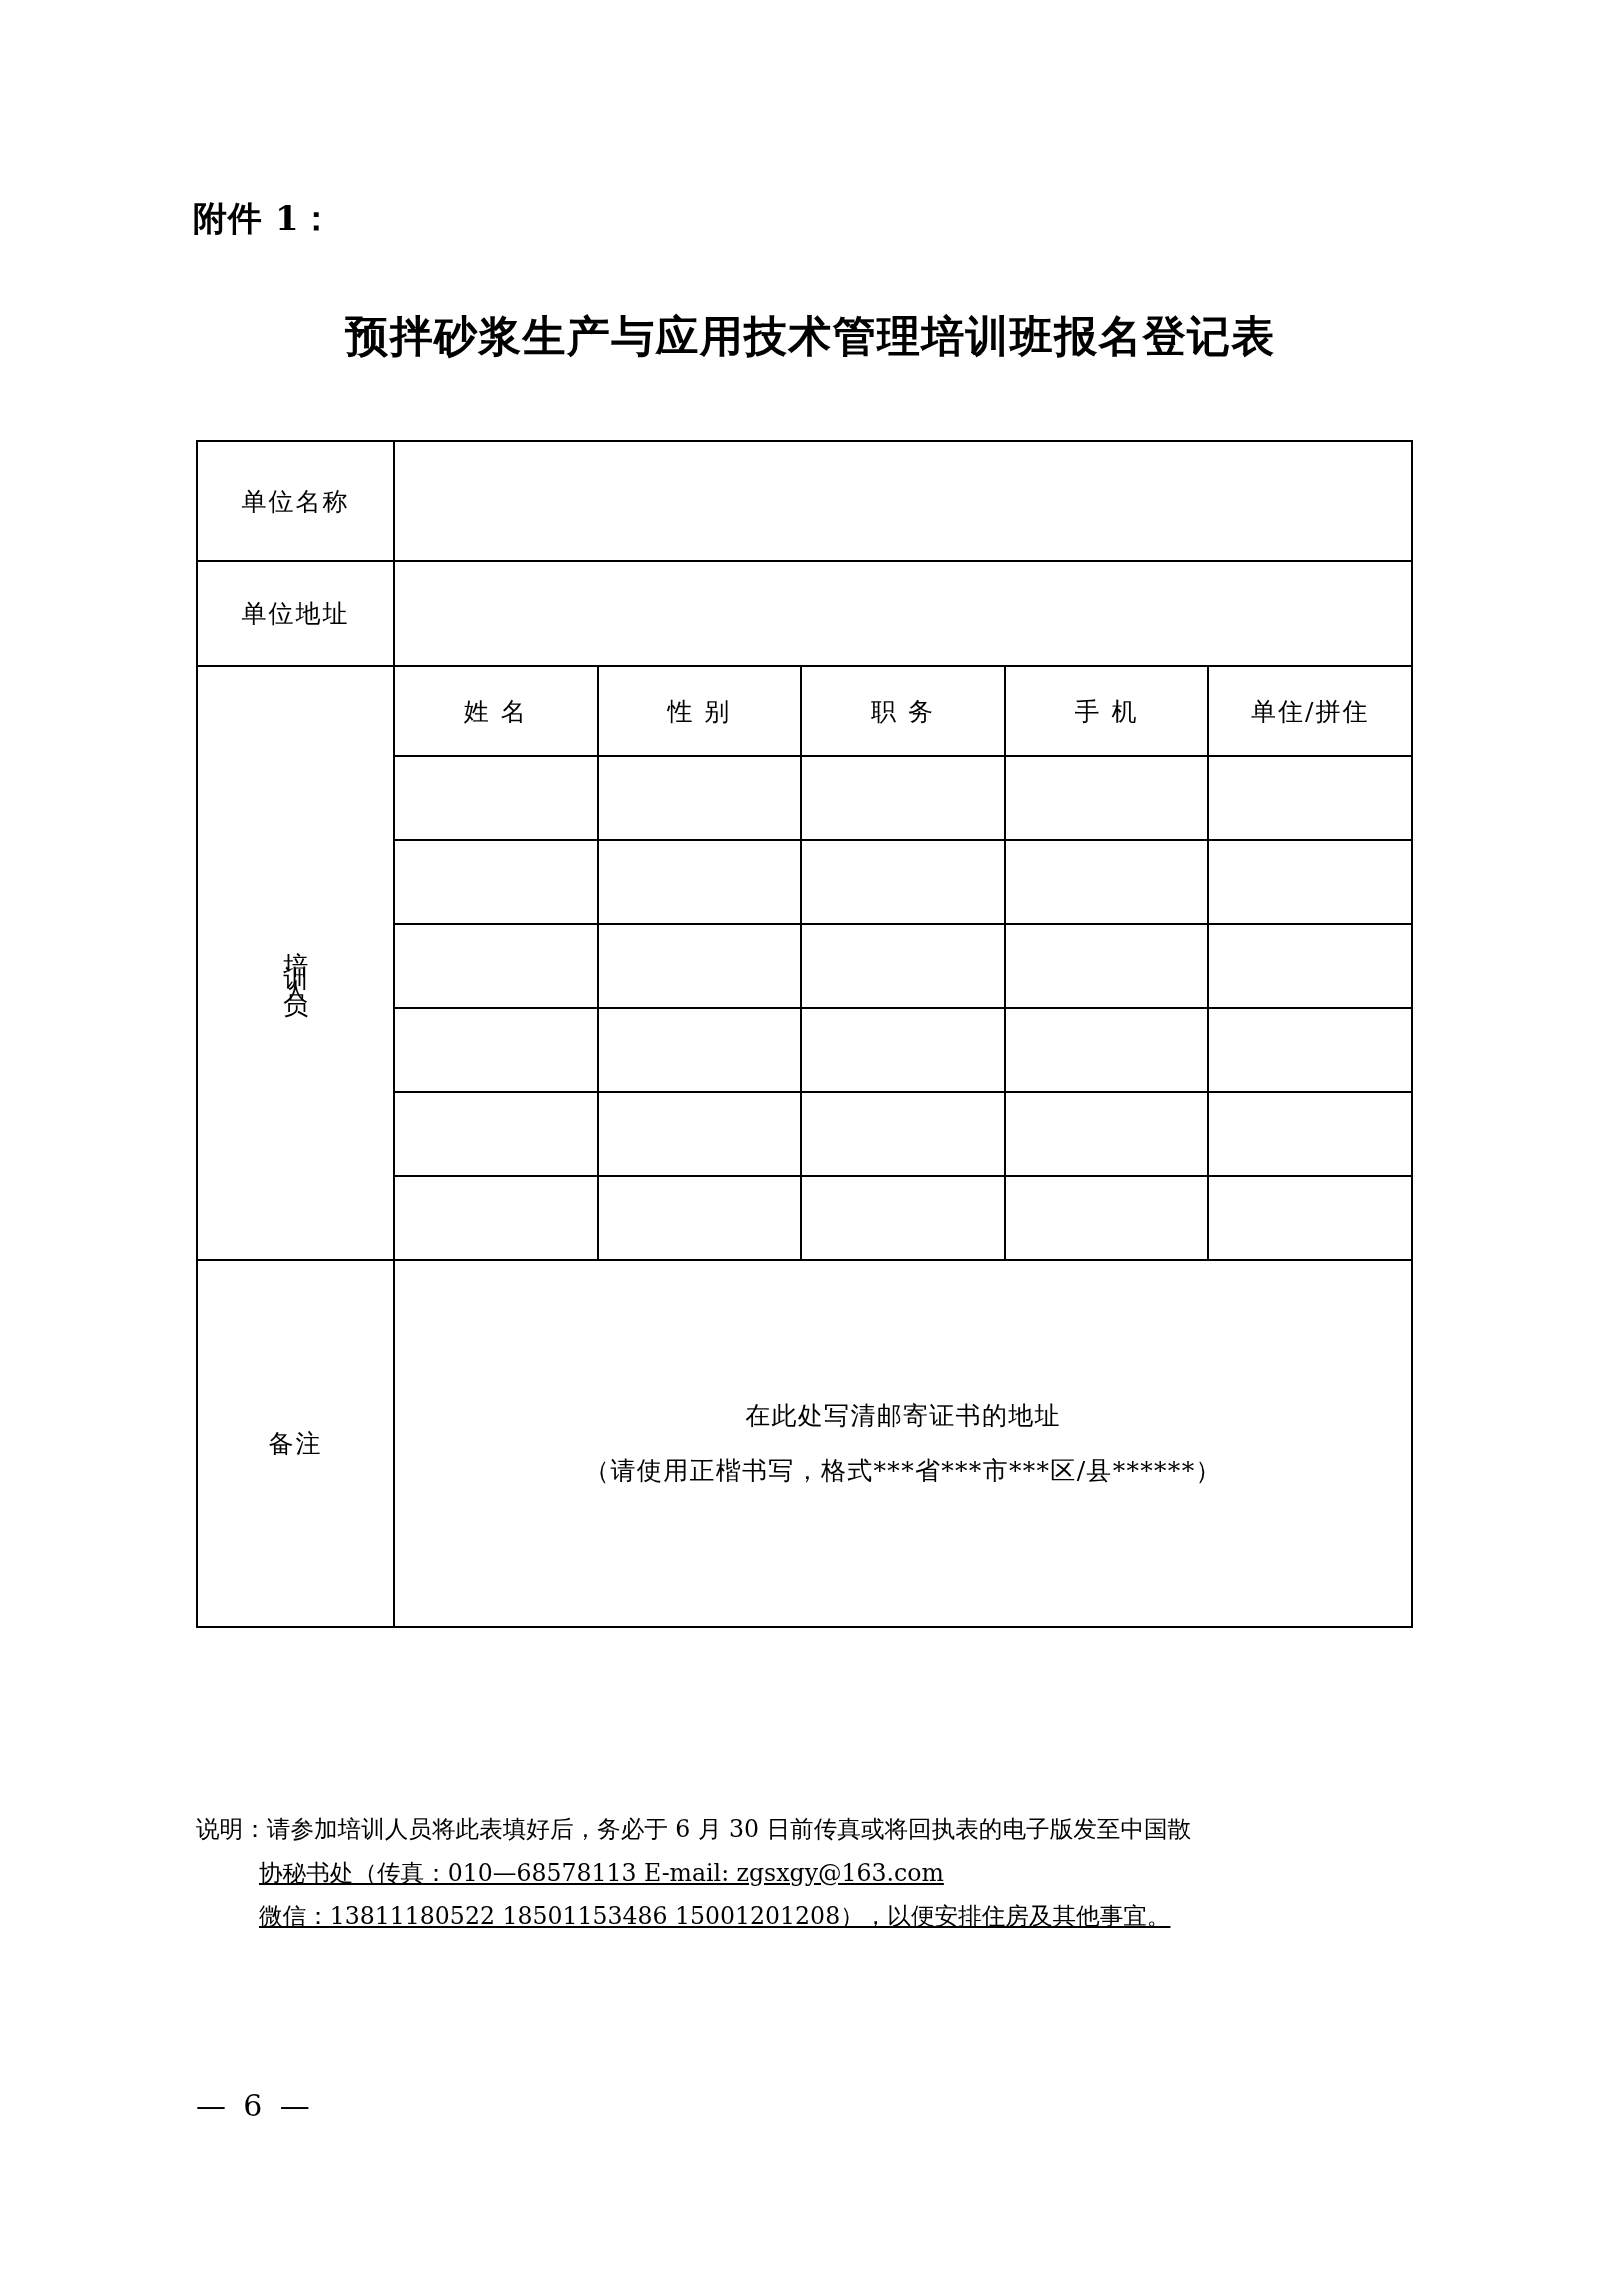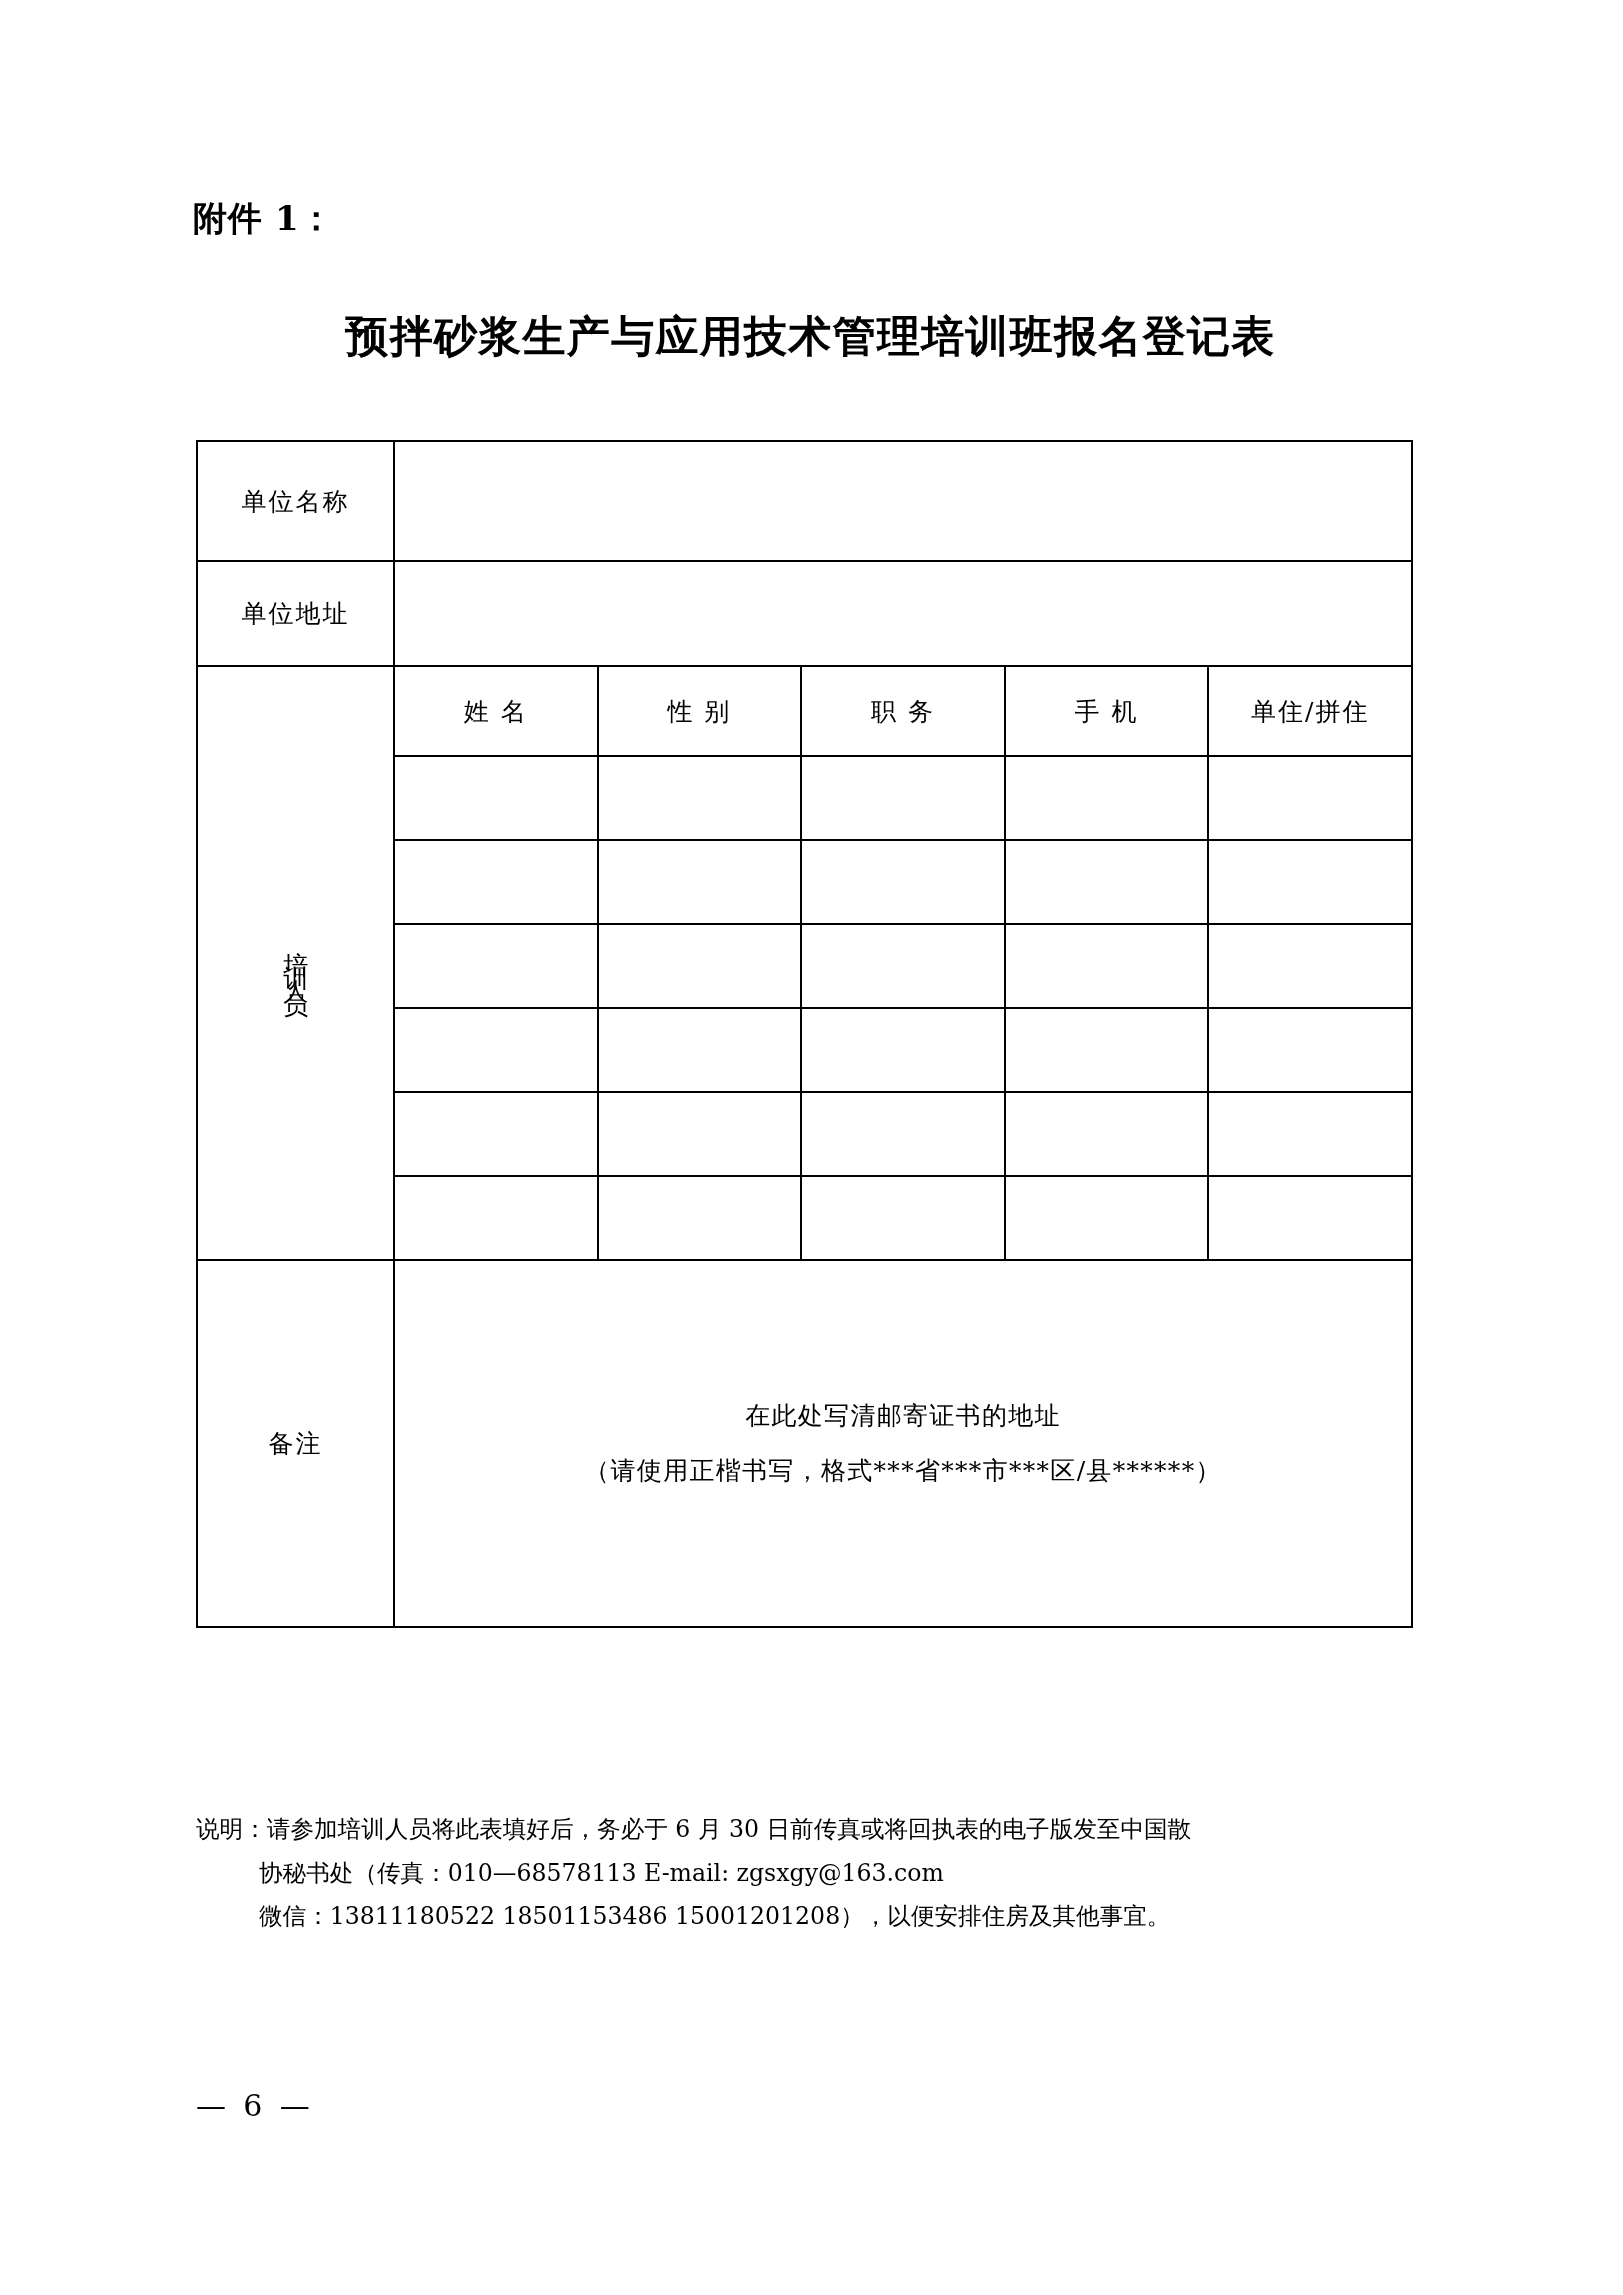--- a/index.html
+++ b/index.html
@@ -95,21 +95,21 @@
   .notes {
     position: absolute;
     left: 196px;
     top: 1808px;
     width: 1244px;
     font-size: 23.6px;
     line-height: 1.85;
     font-family: "DejaVu Serif", "Liberation Serif", serif;
   }
   .notes .n-line { display: block; white-space: nowrap; }
-  .notes .indent { padding-left: 63px; }
+  .notes .indent { padding-left: 63px; text-decoration: underline; }
   .notes b { font-weight: 400; }
 
   .page-number {
     position: absolute;
     left: 196px;
     top: 2088px;
     font-size: 30px;
     letter-spacing: 3.9px;
     font-family: "DejaVu Serif", "Liberation Serif", serif;
   }

